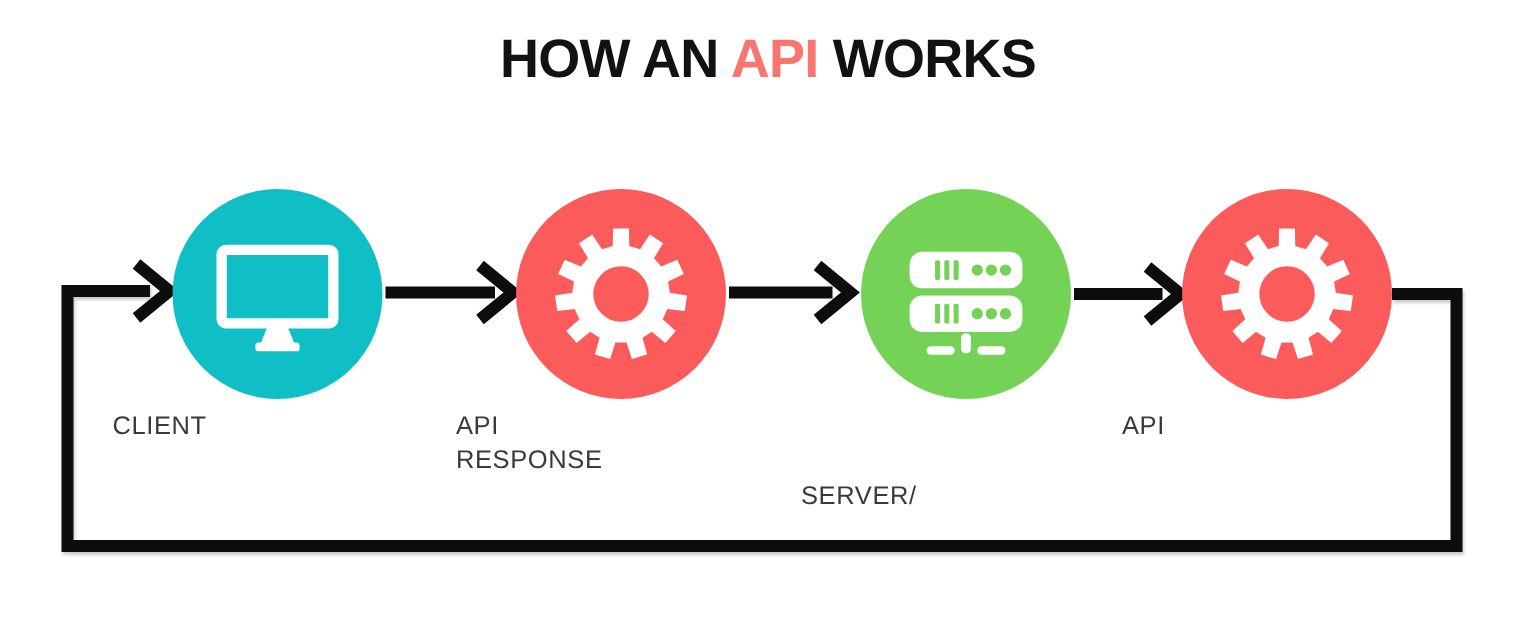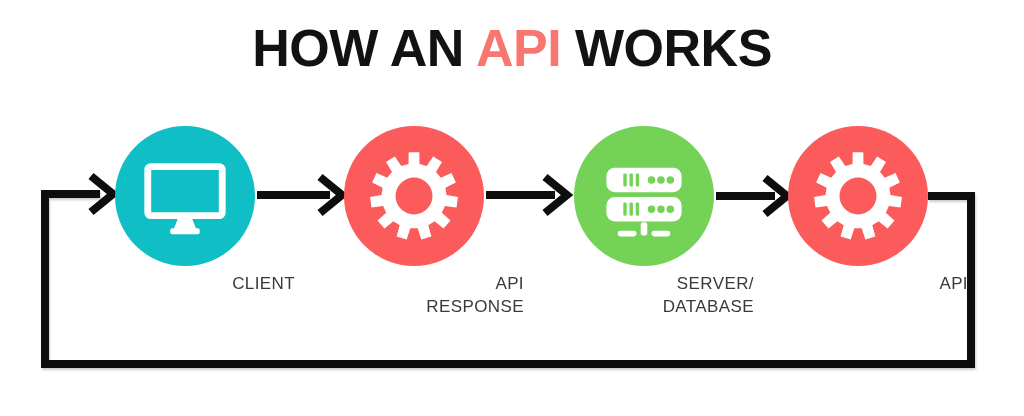--- a/index.html
+++ b/index.html
@@ -2,32 +2,32 @@
 <html><head>
 <meta charset="utf-8">
 <style>
   html,body{margin:0;padding:0;background:#ffffff;}
   .stage{
     position:relative;width:1024px;height:416px;background:#ffffff;
     overflow:hidden;font-family:"Liberation Sans","DejaVu Sans",sans-serif;
   }
   .title{
     position:absolute;top:18px;left:0;width:1024px;margin:0;
-    text-align:center;font-size:52px;font-weight:800;letter-spacing:-0.5px;
+    text-align:center;font-size:36px;font-weight:800;letter-spacing:-0.5px;
     color:#121212;
   }
   .connectors{position:absolute;top:0;left:0;}
   .node{position:absolute;top:126px;width:140px;height:140px;}
   .circle{
     width:140px;height:140px;border-radius:50%;
     display:flex;align-items:center;justify-content:center;
   }
   .node-label{
     position:absolute;top:146px;left:-40px;width:220px;
-    text-align:right;font-size:17px;line-height:23px;
+    text-align:left;font-size:17px;line-height:23px;
     letter-spacing:0.4px;color:#3a3a3a;font-weight:500;
   }
   .loop-shadow{filter:drop-shadow(1px 2px 1px rgba(110,110,110,0.35));}
 </style>
 </head>
 <body>
 
 <div class="stage">
 
   <h1 class="title" style="color: rgb(18, 18, 18);"><span>HOW AN </span><span class="accent" style="color: rgb(249, 118, 112);">API</span><span> WORKS</span></h1>
@@ -87,23 +87,22 @@
           <rect x="41.2" y="57" width="3.6" height="14" rx="1.2"></rect>
           <circle cx="58" cy="64" r="4"></circle>
             <circle cx="68" cy="64" r="4"></circle>
             <circle cx="78" cy="64" r="4"></circle>
         </g>
         <rect x="46.5" y="78" width="7" height="14" rx="3" fill="#fff"></rect>
         <rect x="22" y="87" width="20" height="6" rx="3" fill="#fff"></rect>
         <rect x="58" y="87" width="20" height="6" rx="3" fill="#fff"></rect>
       </svg>
     </div>
-    <div class="node-label" style="color: rgb(58, 58, 58);">
+    <div class="node-label" style="color: rgb(58, 58, 58); margin-top: 47px;">
       <div>SERVER/</div>
-      <div>DATABASE</div>
     </div>
   </div>
 
   <div class="node" style="left:788px">
     <div class="circle" style="background: rgb(252, 91, 91);">
       <svg viewBox="0 0 100 100" width="100" height="100">
         <path class="gear-path" fill="#fff" fill-rule="evenodd" d="M44.7,6.3 L55.3,6.3 L55.5,18.0 L62.7,20.1 L69.2,10.4 L78.0,16.1 L72.0,26.1 L76.8,31.7 L87.5,27.1 L91.9,36.6 L81.4,41.7 L82.5,49.1 L94.0,51.0 L92.5,61.4 L80.9,60.0 L77.8,66.8 L86.5,74.6 L79.6,82.6 L70.6,75.2 L64.3,79.2 L67.4,90.4 L57.3,93.4 L53.7,82.3 L46.3,82.3 L42.7,93.4 L32.6,90.4 L35.7,79.2 L29.4,75.2 L20.4,82.6 L13.5,74.6 L22.2,66.8 L19.1,60.0 L7.5,61.4 L6.0,51.0 L17.5,49.1 L18.6,41.7 L8.1,36.6 L12.5,27.1 L23.2,31.7 L28.0,26.1 L22.0,16.1 L30.8,10.4 L37.3,20.1 L44.5,18.0 Z M68.5 50 A18.5 18.5 0 1 0 31.5 50 A18.5 18.5 0 1 0 68.5 50 Z"></path>
       </svg>
     </div>
     <div class="node-label" style="color: rgb(58, 58, 58);">

